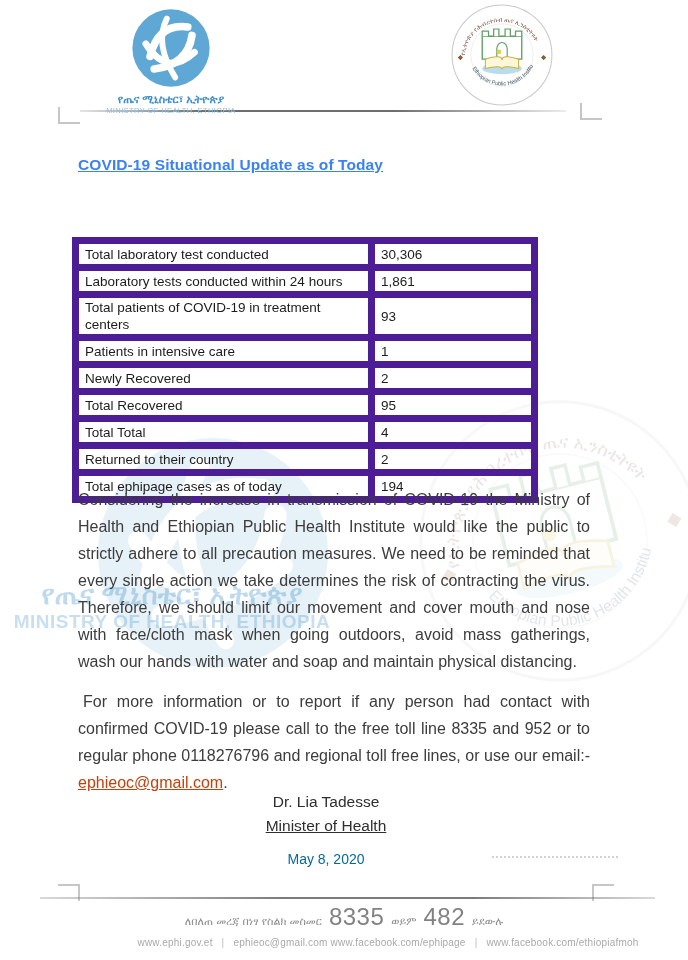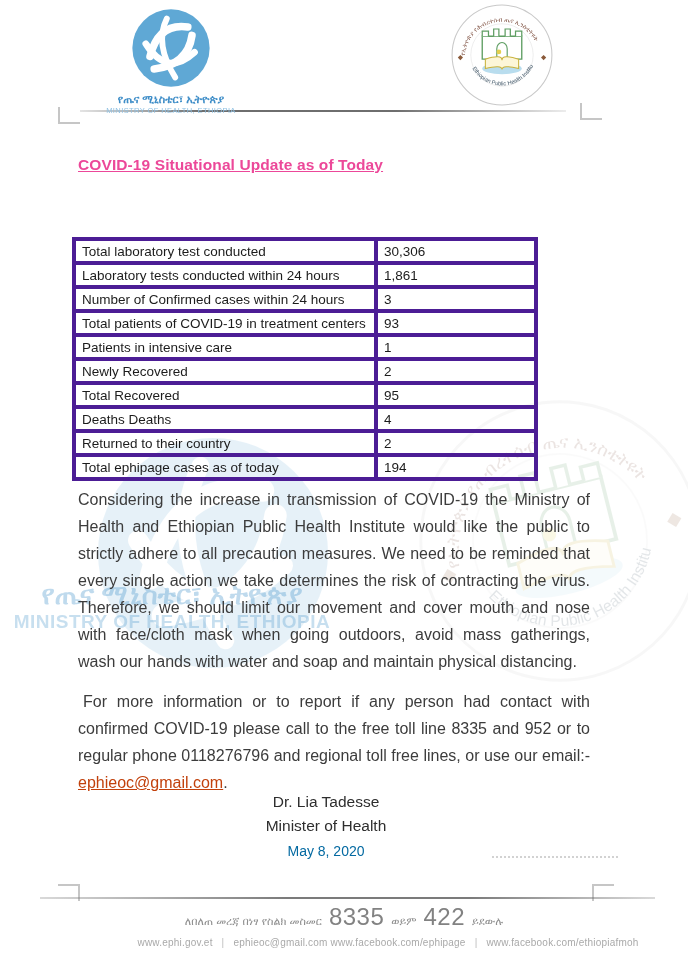--- a/index.html
+++ b/index.html
@@ -27,34 +27,34 @@
   .dots-artifact{position:absolute;left:492px;top:856px;width:126px;border-top:2px dotted #b5b5b5;opacity:.6;z-index:1;}
   
   .wm{position:absolute;z-index:0;}
   .wm-moh{left:88px;top:428px;width:250px;height:250px;opacity:.15;}
   .wm-ephi{left:415px;top:396px;width:290px;height:290px;opacity:.14;transform:rotate(-14deg);}
   .wm-am-line{position:absolute;left:0;top:580px;width:344px;text-align:center;
     font-size:27px;font-weight:bold;color:#4a97cc;opacity:.35;z-index:0;white-space:nowrap;}
   .wm-en-line{position:absolute;left:0;top:611px;width:344px;text-align:center;
     font-size:19px;font-weight:bold;color:#4a97cc;opacity:.3;letter-spacing:.5px;z-index:0;white-space:nowrap;}
   
-  .title{position:absolute;left:78px;top:156px;font-size:15.5px;font-weight:bold;color:#ec4899;
+  .title{position:absolute;left:78px;top:156px;font-size:15.5px;font-weight:bold;color:#3b82f6;
     text-decoration:underline;letter-spacing:.1px;z-index:2;}
   table.stats{position:absolute;left:72px;top:237px;width:466px;border-collapse:collapse;z-index:2;}
-  table.stats td{border:4px solid #4c1d95;font-size:13.5px;color:#1c1c1c;
+  table.stats td{border:7px solid #4c1d95;font-size:13.5px;color:#1c1c1c;
     padding:1px 6px;height:18px;line-height:17px;background:transparent;}
   table.stats td.val{width:144px;}
   .body-text{position:absolute;left:78px;top:486px;width:512px;z-index:2;
     font-size:16px;line-height:27px;color:#3c3c3c;text-align:justify;}
   .body-text p{margin:0;}
   .body-text p.p2{margin-top:13px;text-indent:5px;}
   a.email-link{color:#c2410c;text-decoration:underline;cursor:pointer;}
   .sig{position:absolute;left:70px;top:793px;width:512px;text-align:center;color:#2e2e2e;z-index:2;}
   .sig-name{font-size:15.5px;margin:0;}
-  .sig-role{font-size:15.5px;margin:6px 0 8px;}
+  .sig-role{font-size:15.5px;margin:6px 0 16px;text-decoration:underline;}
   .sig-date{font-size:14px;margin:6px 0 0;color:#0369a1;}
   
   .footer-call{position:absolute;left:0;top:903px;width:688px;z-index:2;
     display:flex;justify-content:center;align-items:baseline;gap:7px;color:#8e8e8e;}
   .fc-small{font-size:11px;}
   .fc-big{font-size:24px;color:#828282;letter-spacing:.5px;}
   .footer-links{position:absolute;left:0;top:937px;width:688px;text-align:center;
     font-size:10px;color:#a9a9a9;z-index:2;letter-spacing:.2px;margin-left:44px;}
   .footer-links .sep{margin:0 9px;color:#bdbdbd;}
 </style>
@@ -123,41 +123,37 @@
     <tbody>
       <tr>
         <td class="lbl">Total laboratory test conducted</td>
         <td class="val">30,306</td>
       </tr>
       <tr>
         <td class="lbl">Laboratory tests conducted within 24 hours</td>
         <td class="val">1,861</td>
       </tr>
       <tr>
-        <td class="lbl">Number of Confirmed cases within 24 hours</td>
-        <td class="val">3</td>
-      </tr>
-      <tr>
         <td class="lbl">Total patients of COVID-19 in treatment centers</td>
         <td class="val">93</td>
       </tr>
       <tr>
         <td class="lbl">Patients in intensive care</td>
         <td class="val">1</td>
       </tr>
       <tr>
         <td class="lbl">Newly Recovered</td>
         <td class="val">2</td>
       </tr>
       <tr>
         <td class="lbl">Total Recovered</td>
         <td class="val">95</td>
       </tr>
       <tr>
-        <td class="lbl">Deaths Deaths</td>
+        <td class="lbl">Total Total</td>
         <td class="val">4</td>
       </tr>
       <tr>
         <td class="lbl">Returned to their country</td>
         <td class="val">2</td>
       </tr>
       <tr>
         <td class="lbl">Total ephipage cases as of today</td>
         <td class="val">194</td>
       </tr>
@@ -172,20 +168,20 @@
   <div class="sig">
     <p class="sig-name">Dr. Lia Tadesse</p>
     <p class="sig-role">Minister of Health</p>
     <p class="sig-date">May 8, 2020</p>
   </div>
 
   <div class="footer-call">
     <span class="fc-small">ለበለጠ መረጃ በነፃ የስልክ መስመር</span>
     <span class="fc-big">8335</span>
     <span class="fc-small">ወይም</span>
-    <span class="fc-big">422</span>
+    <span class="fc-big">482</span>
     <span class="fc-small">ይደውሉ</span>
   </div>
   <div class="footer-links">
     <span>www.ephi.gov.et</span><span class="sep">|</span><span>ephieoc@gmail.com  www.facebook.com/ephipage</span><span class="sep">|</span><span>www.facebook.com/ethiopiafmoh</span>
   </div>
 
 </div>
 
 </body></html>

